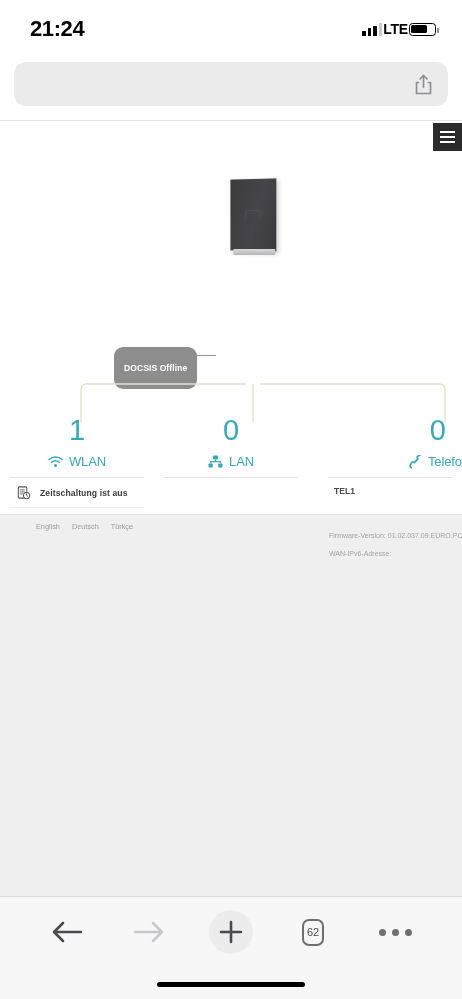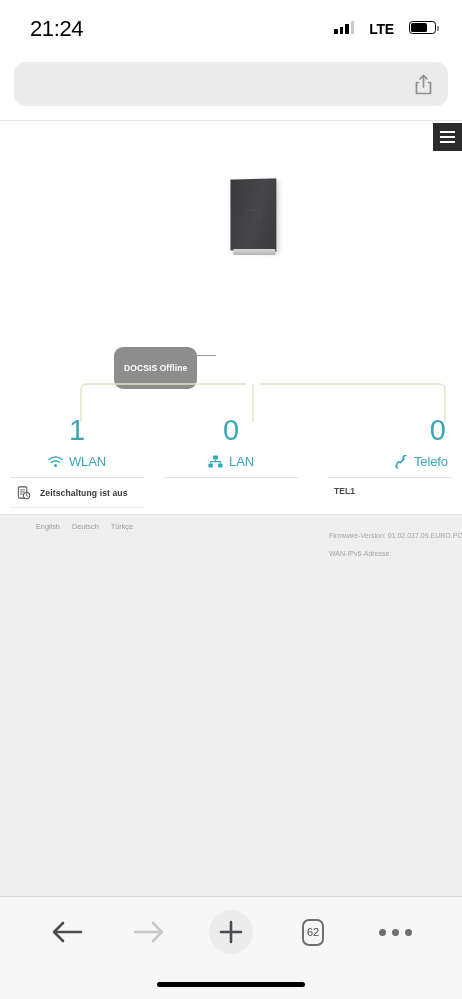--- a/index.html
+++ b/index.html
@@ -11,22 +11,22 @@
     overflow:hidden;
   }
   .phone { position:relative; width:462px; height:999px; background:#ffffff; }
 
   
   .statusbar {
     height:58px; display:flex; align-items:center;
     justify-content:space-between; padding:0 26px 0 30px;
     background:#ffffff;
   }
-  .clock { font-size:22px; font-weight:normal; color:#000; letter-spacing:-0.4px; }
-  .status-right { display:flex; gap:15px; }
+  .clock { font-size:22px; font-weight:bold; color:#000; letter-spacing:-0.4px; }
+  .status-right { display:flex; align-items:center; gap:1px; }
   .sig { display:flex; align-items:flex-end; gap:2px; height:13px; }
   .sig i { display:block; width:3.5px; background:#000; border-radius:0.5px; }
   .sig i:nth-child(1){height:5px;} .sig i:nth-child(2){height:7.5px;}
   .sig i:nth-child(3){height:10px;} .sig i:nth-child(4){height:13px;background:#c9c9cd;}
   .lte { font-size:14px; font-weight:bold; color:#000; letter-spacing:-0.2px; }
   .batt { position:relative; width:27px; height:13px; border:1.4px solid #000;
           border-radius:3.5px; padding:1.4px; }
   .batt .fill { height:100%; width:72%; background:#000; border-radius:1.6px; }
   .batt::after { content:""; position:absolute; right:-3.5px; top:4px; width:2px;
                  height:5px; background:#000; border-radius:0 1px 1px 0; opacity:.45; }
@@ -83,21 +83,21 @@
   .cols { position:absolute; top:296px; left:0; width:462px; display:flex; }
   .col { width:154px; padding:0 10px; }
   .col-count { text-align:center; font-size:29px; color:#39a7b5; font-weight:300; line-height:1; }
   .col-head { display:flex; align-items:center; justify-content:center; gap:6px; margin-top:9px; }
   .col-label { font-size:13px; color:#39a7b5; letter-spacing:-0.1px; white-space:nowrap; }
   .col-rule { margin-top:8px; height:1px; background:#e3e3e3; }
 
   .col.telefon { padding-left:20px; }
   .col.telefon .col-count, .col.telefon .col-head { justify-content:flex-start; text-align:left; }
   .col.telefon .col-count { text-align:right; padding-right:6px; }
-  .col.telefon .col-head { justify-content:flex-end; padding-right:14px; margin-right:-10px; }
+  .col.telefon .col-head { justify-content:flex-end; padding-right:0; margin-right:-10px; }
 
   .row {
     display:flex; align-items:center; gap:9px; padding:7px 6px;
     border-bottom:1px solid #ededed; min-height:26px;
   }
   .row:last-child { border-bottom:none; }
   .row-text { font-size:8.6px; color:#3a3a3a; font-weight:bold; letter-spacing:0.1px; }
   .row-icon { width:15px; height:15px; flex:none; }
 
   .tel-row { padding:8px 6px; font-size:8.6px; color:#4a4a4a; font-weight:bold; }

